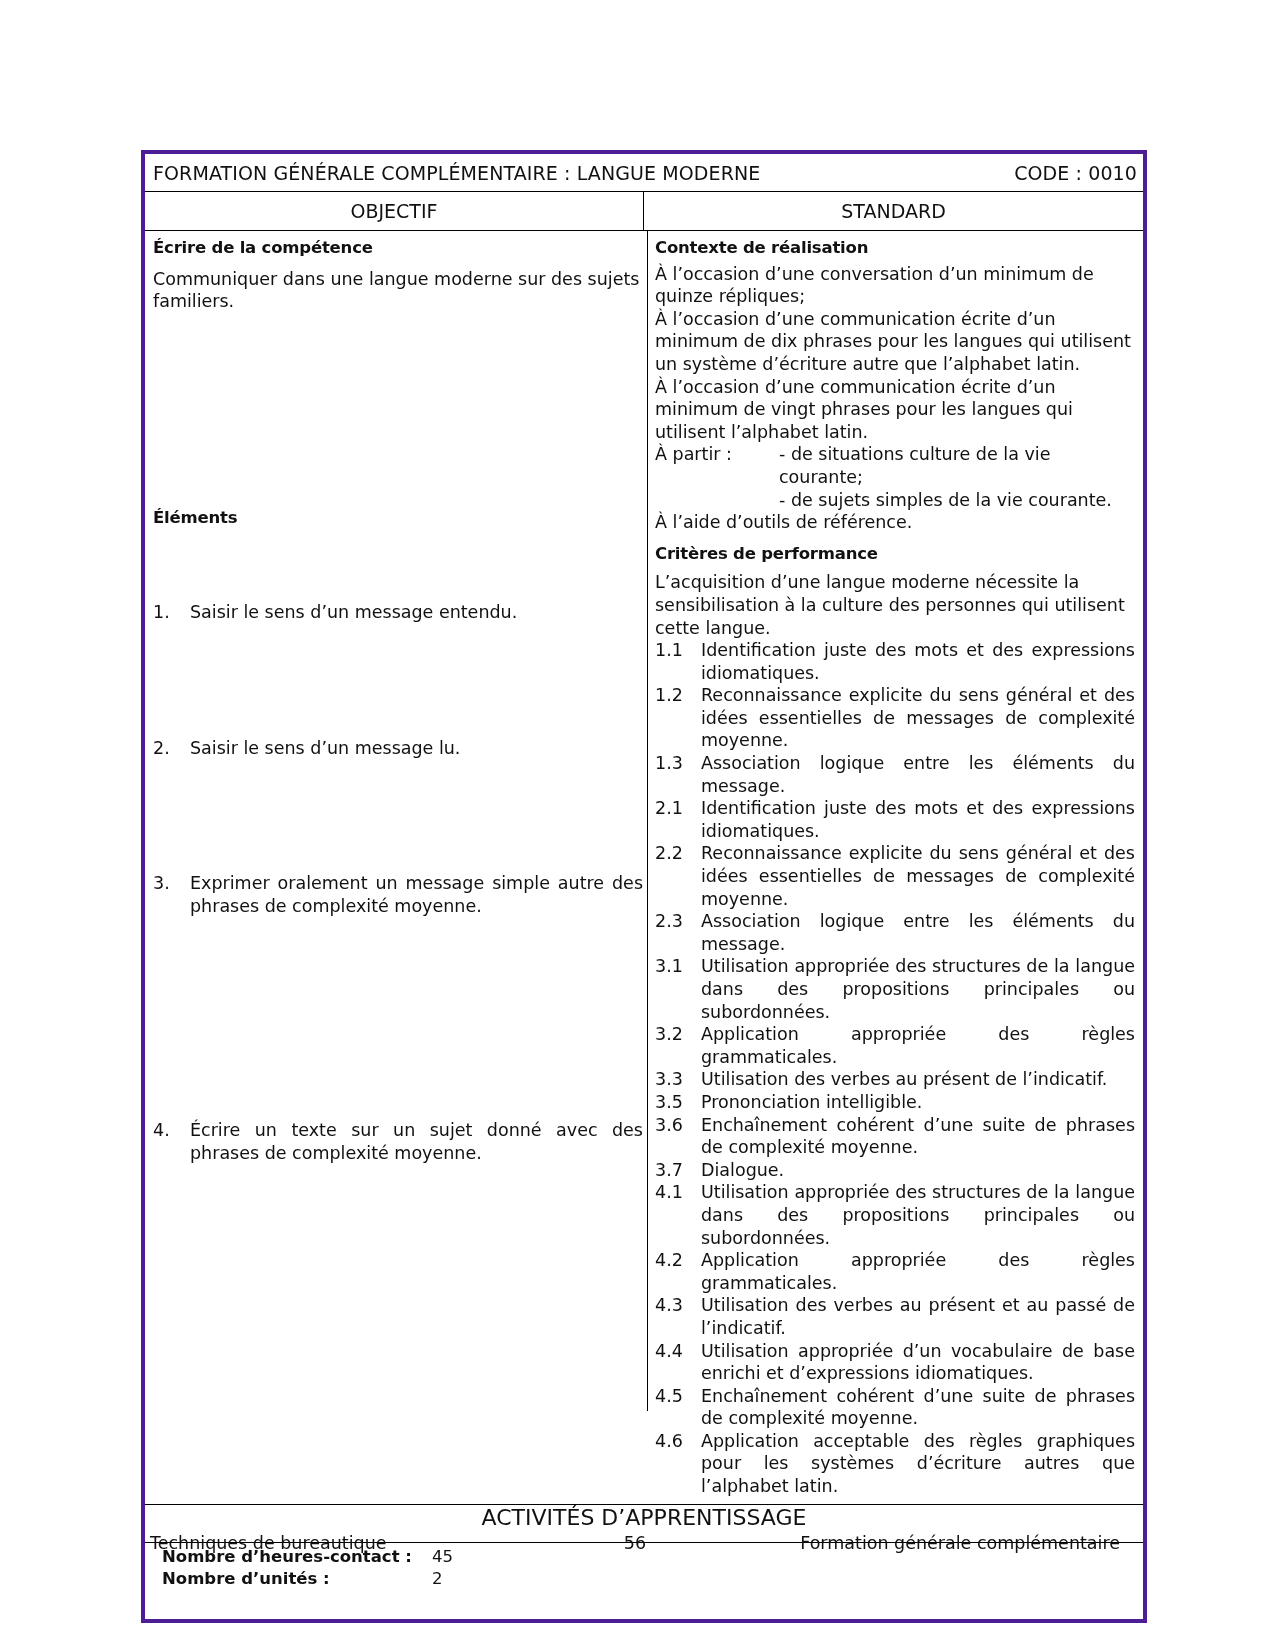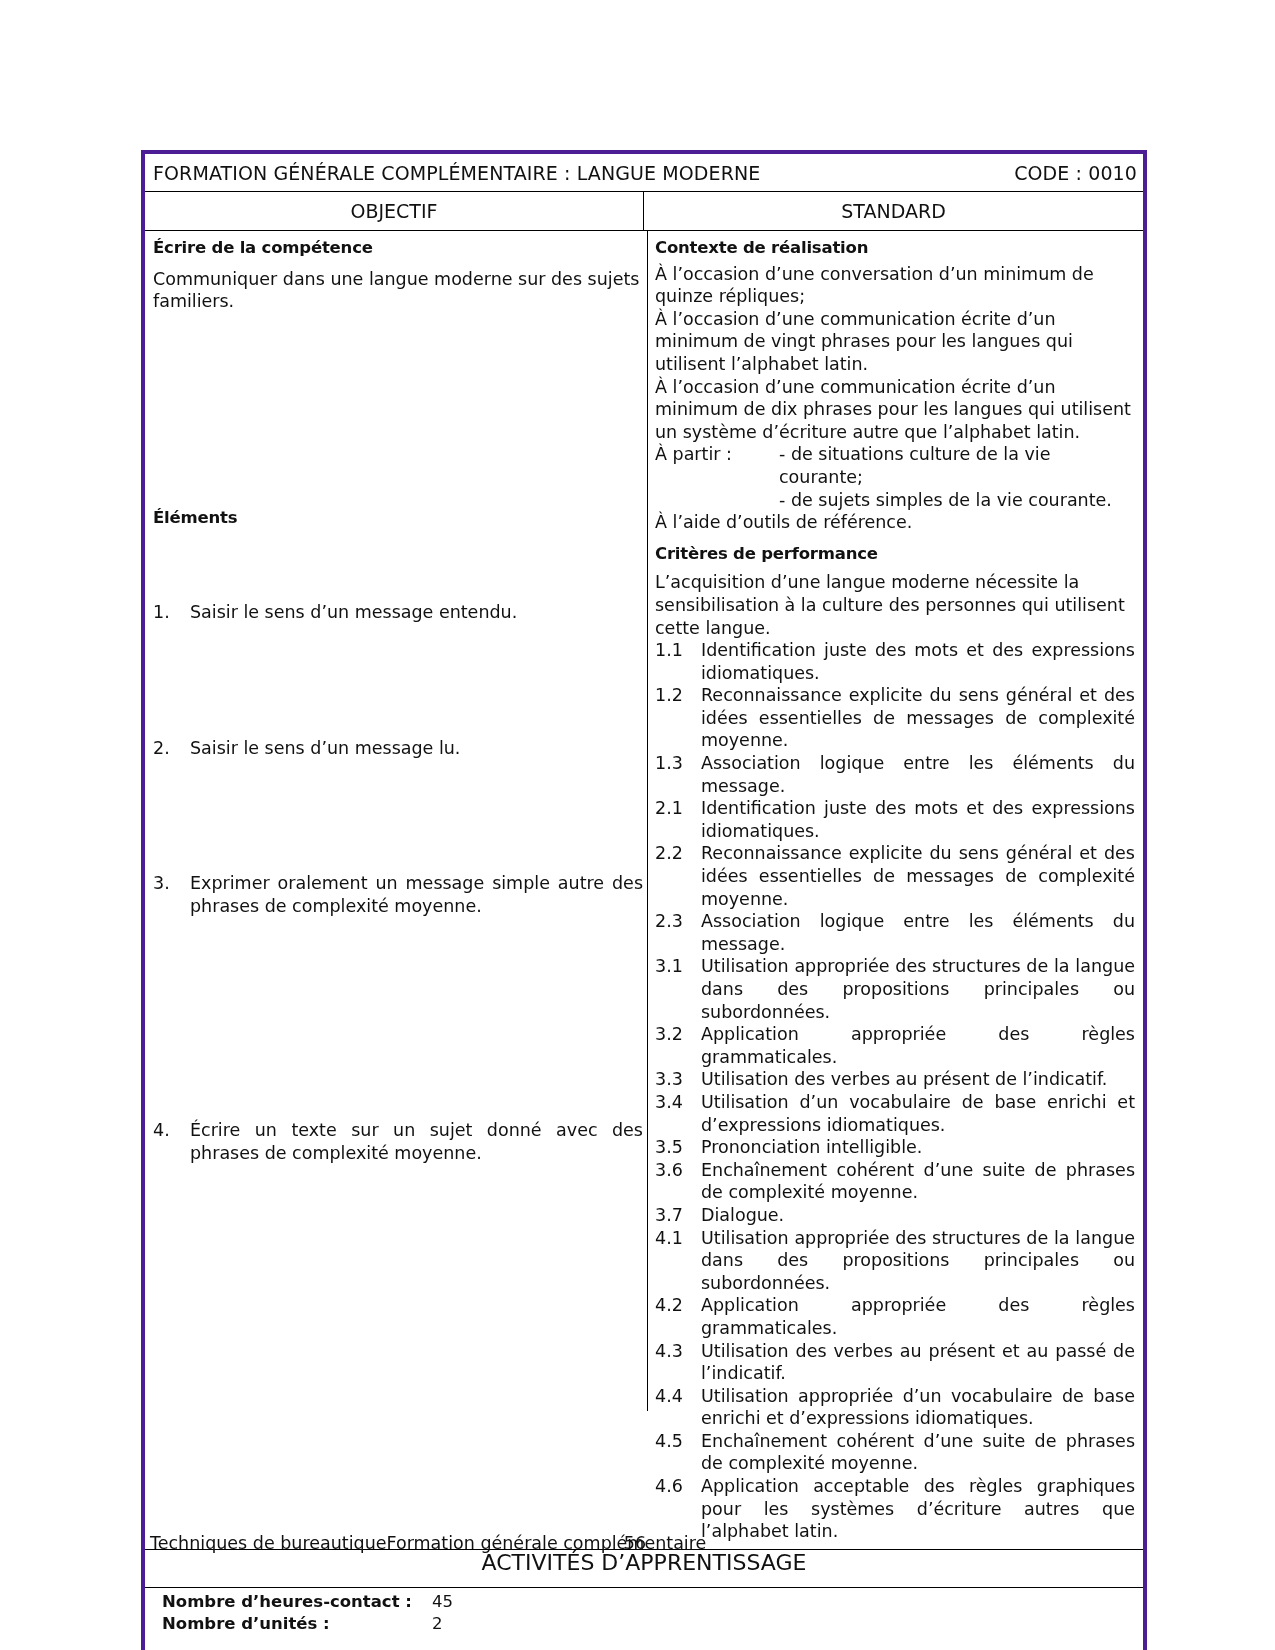--- a/index.html
+++ b/index.html
@@ -43,21 +43,21 @@
   .elem .num { flex: 0 0 37px; }
   .elem .txt { flex: 1; }
   .activities-row {
     height: 37px; align-items: flex-start; justify-content: center; font-size: 22px;
   }
   .hours-row { height: 70px; display: block; padding: 3px 8px; font-size: 16.5px; line-height: 22px; margin-left: 9px; }
   .kv { display: flex; }
   .kv .k { font-weight: bold; flex: 0 0 270px; }
   .footer {
     position: absolute; top: 1530px; left: 150px; width: 970px; height: 26px;
-    font-size: 17.5px; display: flex; align-items: center;
+    font-size: 17.5px; display: flex; justify-content: space-between; align-items: center;
   }
   .footer .center { position: absolute; left: 0; right: 0; text-align: center; }
 </style>
 </head>
 <body>
 
 <div class="sheet">
 
   <div class="row title-row">
     <span>FORMATION GÉNÉRALE COMPLÉMENTAIRE : LANGUE MODERNE</span>
@@ -90,22 +90,22 @@
       </div>
       <div class="elem" style="top:888px;">
         <span class="num">4.</span>
         <span class="txt">Écrire un texte sur un sujet donné avec des phrases de complexité moyenne.</span>
       </div>
     </div>
 
     <div class="col-right">
       <div class="sec-title" style="margin-bottom:3px;">Contexte de réalisation</div>
       <p class="ctx-line">À l’occasion d’une conversation d’un minimum de quinze répliques;</p>
+      <p class="ctx-line">À l’occasion d’une communication écrite d’un minimum de dix phrases pour les langues qui utilisent un système d’écriture autre que l’alphabet latin.</p>
       <p class="ctx-line">À l’occasion d’une communication écrite d’un minimum de vingt phrases pour les langues qui utilisent l’alphabet latin.</p>
-      <p class="ctx-line">À l’occasion d’une communication écrite d’un minimum de dix phrases pour les langues qui utilisent un système d’écriture autre que l’alphabet latin.</p>
       <div class="partir">
         <span class="lbl">À partir :</span>
         <span>- de situations culture de la vie courante;</span>
       </div>
       <div class="partir">
         <span class="lbl"></span>
         <span>- de sujets simples de la vie courante.</span>
       </div>
       <p class="ctx-line">À l’aide d’outils de référence.</p>
 
@@ -141,24 +141,20 @@
             <span class="num">3.1</span>
             <span class="txt">Utilisation appropriée des structures de la langue dans des propositions principales ou subordonnées.</span>
           </div>
           <div class="crit">
             <span class="num">3.2</span>
             <span class="txt">Application appropriée des règles grammaticales.</span>
           </div>
           <div class="crit">
             <span class="num">3.3</span>
             <span class="txt">Utilisation des verbes au présent de l’indicatif.</span>
-          </div>
-          <div class="crit">
-            <span class="num">3.4</span>
-            <span class="txt">Utilisation d’un vocabulaire de base enrichi et d’expressions idiomatiques.</span>
           </div>
           <div class="crit">
             <span class="num">3.5</span>
             <span class="txt">Prononciation intelligible.</span>
           </div>
           <div class="crit">
             <span class="num">3.6</span>
             <span class="txt">Enchaînement cohérent d’une suite de phrases de complexité moyenne.</span>
           </div>
           <div class="crit">

